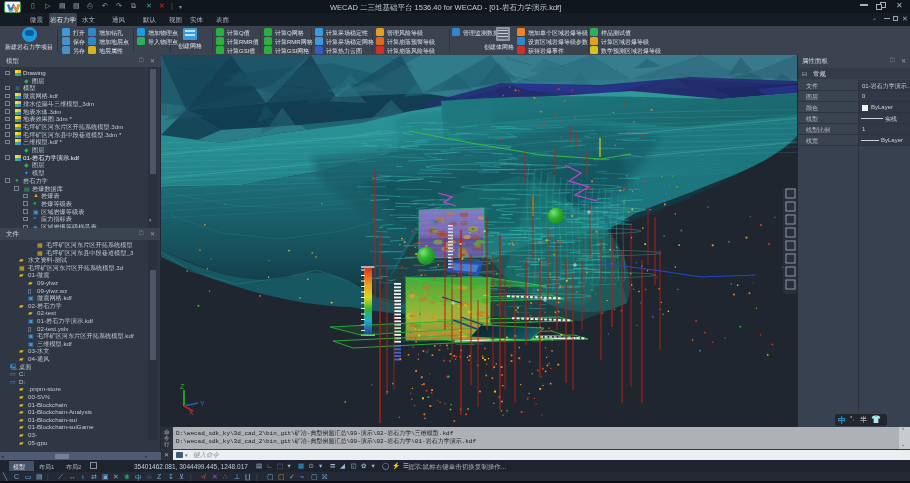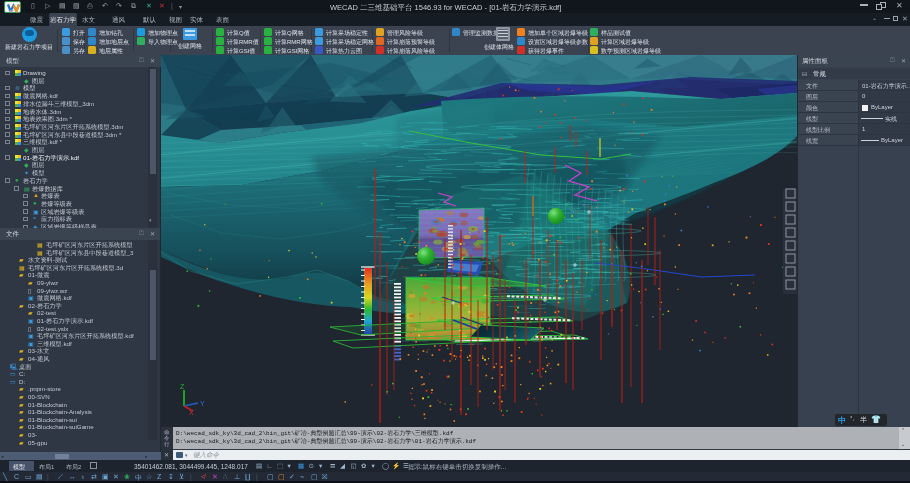--- a/index.html
+++ b/index.html
@@ -19,21 +19,21 @@
  <span class="abs" style="left:59px;top:2px;color:#9aa2ae;font-size:7px">▤</span>
  <span class="abs" style="left:73px;top:2px;color:#9aa2ae;font-size:7px">▧</span>
  <span class="abs" style="left:87px;top:2px;color:#9aa2ae;font-size:7px">⎙</span>
  <span class="abs" style="left:102px;top:2px;color:#9aa2ae;font-size:7px">↶</span>
  <span class="abs" style="left:116px;top:2px;color:#9aa2ae;font-size:7px">↷</span>
  <span class="abs" style="left:131px;top:2px;color:#9aa2ae;font-size:7px">⧉</span>
  <span class="abs" style="left:146px;top:2px;color:#2fae9e;font-size:7px">✕</span>
  <span class="abs" style="left:159px;top:2px;color:#c03028;font-size:7px">✕</span>
  <span class="abs" style="left:171px;top:2px;color:#5a626e;font-size:7px">|</span>
  <span class="abs" style="left:179px;top:3px;color:#8a929e;font-size:6px">▾</span>
- <div class="abs t7" style="left:330px;top:2.5px;color:#c9ced6;font-size:7.5px">WECAD 二三维基础平台 1546.93 for WECAD - [01-岩石力学演示.kdf]</div>
+ <div class="abs t7" style="left:330px;top:2.5px;color:#c9ced6;font-size:7.5px">WECAD 二三维基础平台 1536.40 for WECAD - [01-岩石力学演示.kdf]</div>
  <div class="abs" style="left:860px;top:4px;width:8px;height:1.5px;background:#aab2bc"></div>
  <div class="abs" style="left:880px;top:2px;width:6px;height:6px;border:1px solid #aab2bc"></div>
  <div class="abs" style="left:876px;top:4px;width:6px;height:6px;border:1px solid #aab2bc;background:#11161d"></div>
  <div class="abs t7" style="left:896px;top:1px;color:#aab2bc;font-size:8px">✕</div>
 </div>
     <div class="abs" style="left:0;top:13px;width:910px;height:13px;background:#161c24">
       <div class="abs" style="left:49px;top:0;width:28px;height:13px;background:#3b4351;border-radius:2px 2px 0 0"></div>
       <div class="abs t6" style="left:30px;top:3px;color:#aeb6c0;font-size:6.5px">微震</div>
       <div class="abs t6" style="left:50px;top:3px;color:#e8ebee;font-size:6.5px">岩石力学</div>
       <div class="abs t6" style="left:82px;top:3px;color:#aeb6c0;font-size:6.5px">水文</div>

